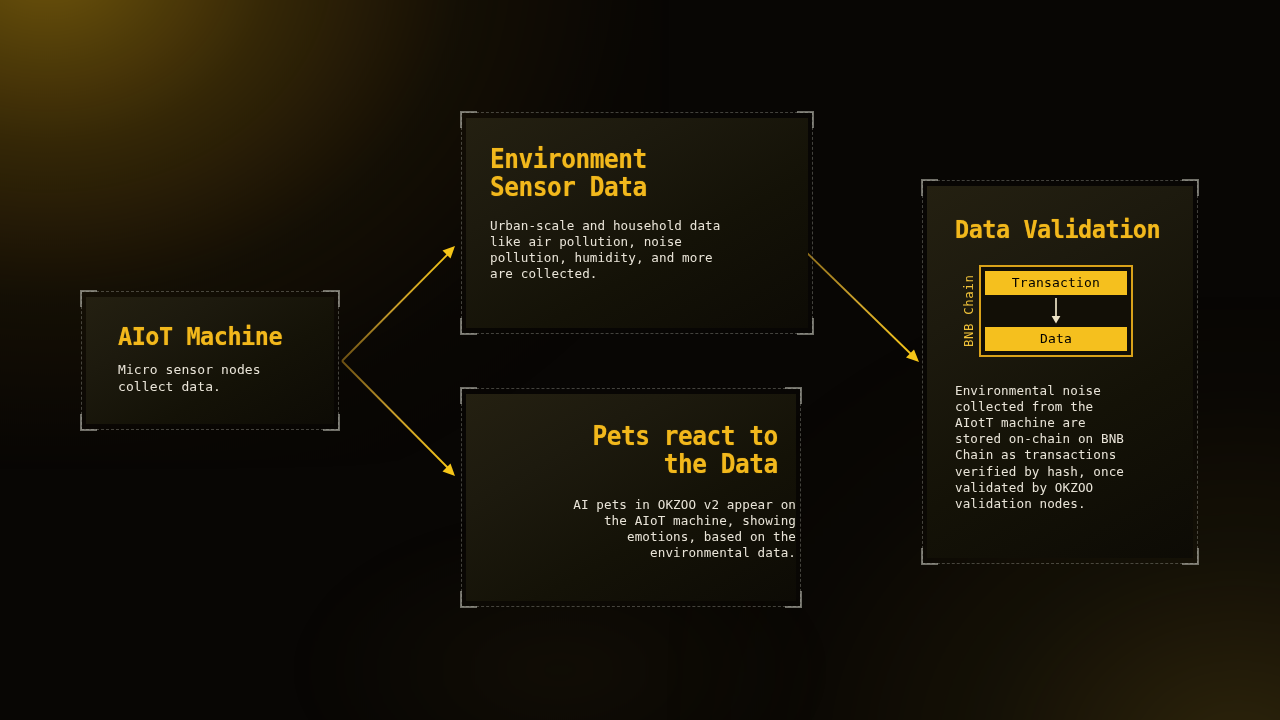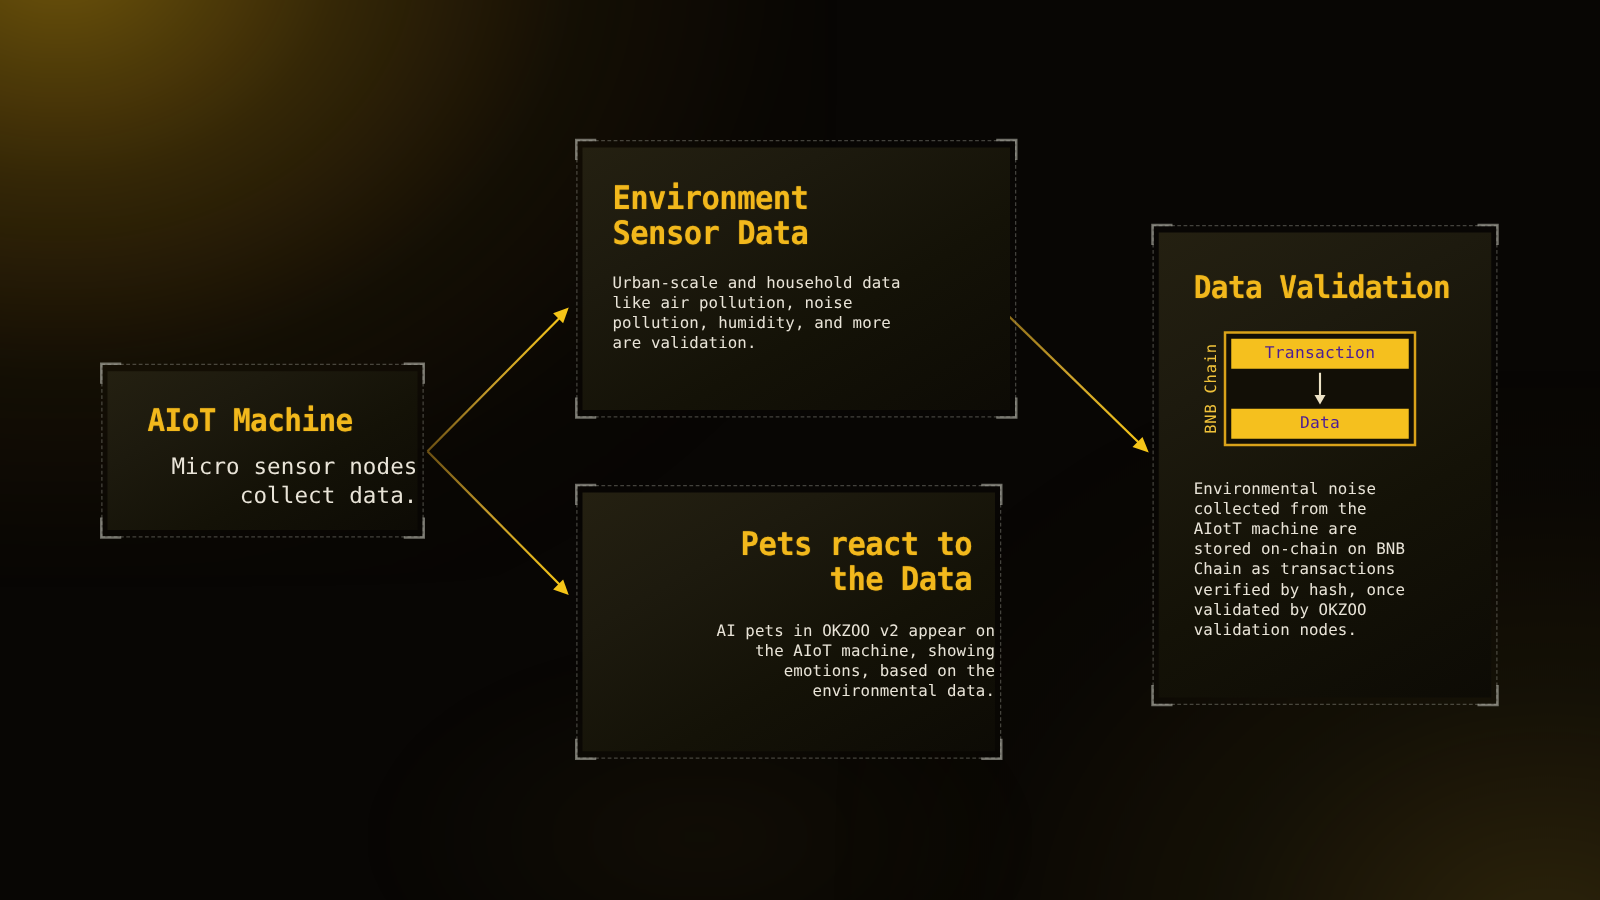--- a/index.html
+++ b/index.html
@@ -91,21 +91,21 @@
     font-size:12.6px;
     line-height:1.28;
     letter-spacing:0.1px;
     white-space:pre-line;
   }
 
   
   #card-aiot { left:81px; top:291px; width:258px; height:139px; }
   #card-aiot .body { padding:26px 0 0 32px; }
   #card-aiot .title { font-size:25px; margin-bottom:12px; }
-  #card-aiot .desc  { font-size:18px;text-align:right; }
+  #card-aiot .desc  { font-size:13px; }
 
   
   #card-env { left:461px; top:112px; width:352px; height:222px; }
   #card-env .body { padding:27px 0 0 24px; }
   #card-env .title { font-size:26px; margin-bottom:17px; }
 
   
   #card-pets { left:461px; top:388px; width:340px; height:219px;text-align:right; }
   #card-pets .body { padding:28px 0 0 24px; }
   #card-pets .title { font-size:26px; margin-bottom:19px; }
@@ -135,21 +135,21 @@
   }
   .chain-box {
     flex:1;
     border:2px solid #D9A21A;
     background:#120f06;
     padding:4px;
     display:flex; flex-direction:column; justify-content:space-between;
   }
   .chip {
     background:#F5C01E;
-    color:#4c1d95;
+    color:#000000;
     font-family:"DejaVu Sans Mono", monospace;
     font-size:13px;
     text-align:center;
     padding:5px 0 6px 0;
     letter-spacing:0.2px;
     line-height:1;
   }
   .chain-arrow {
     flex:1;
     display:flex; align-items:center; justify-content:center;
@@ -218,21 +218,21 @@
     <span class="br tl"></span>
     <span class="br tr"></span>
     <span class="br bl"></span>
     <span class="br br2"></span>
     <div class="body">
       <div class="title" style="white-space:pre-line;">Environment
 Sensor Data</div>
       <div class="desc">Urban-scale and household data
 like air pollution, noise
 pollution, humidity, and more
-are validation.</div>
+are collected.</div>
     </div>
   </div>
 
   <div class="card" id="card-pets">
     <div class="frame"></div>
     <span class="br tl"></span>
     <span class="br tr"></span>
     <span class="br bl"></span>
     <span class="br br2"></span>
     <div class="body">

